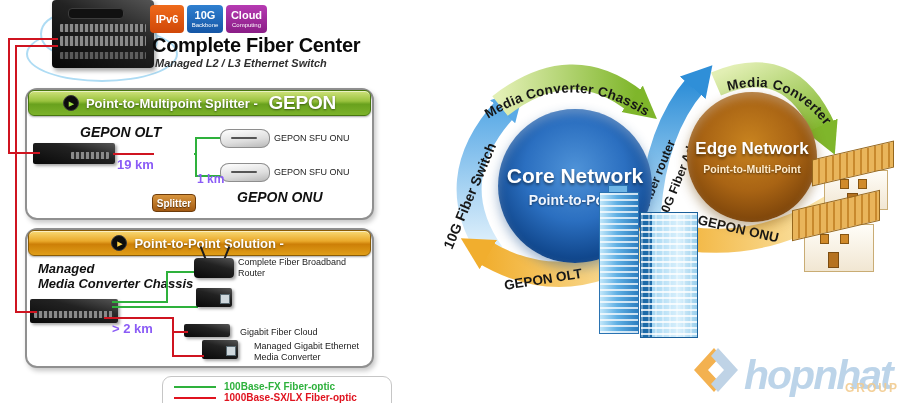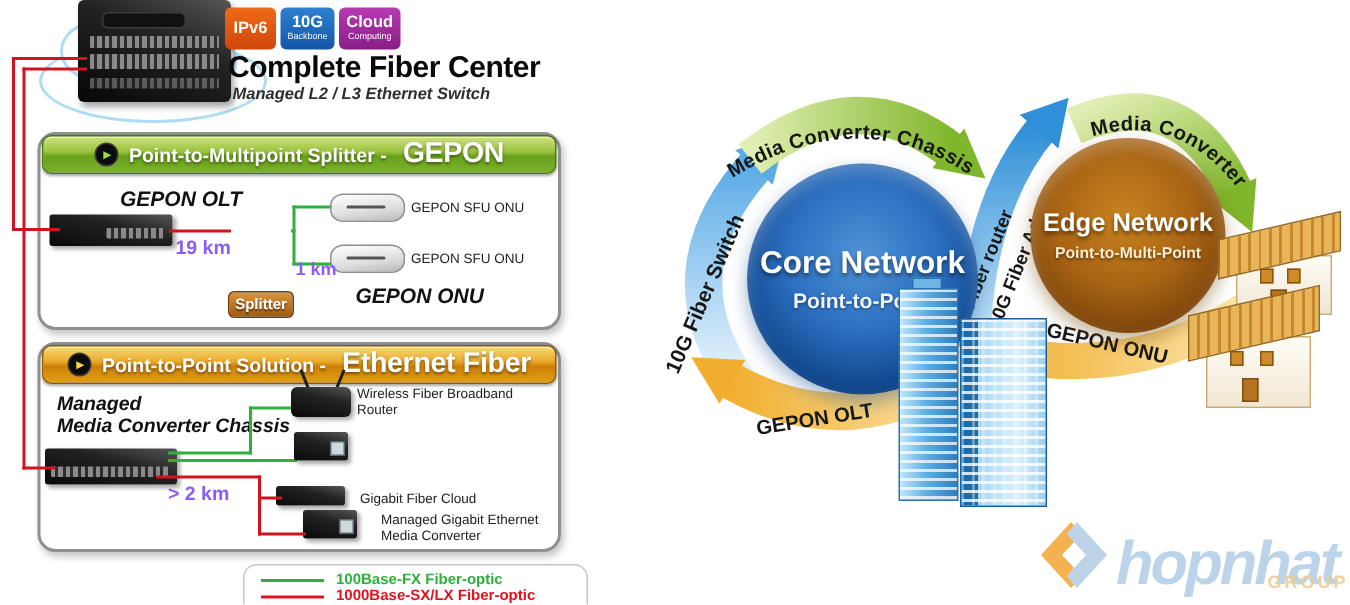--- a/index.html
+++ b/index.html
@@ -180,21 +180,20 @@
   <div class="abs dev-label" style="left:274px;top:167px;">GEPON SFU ONU</div>
   <div class="abs dist" style="left:197px;top:172px;font-size:12px;">1 km</div>
   <div class="abs lbl-bold-ital" style="left:237px;top:189px;font-size:14px;">GEPON ONU</div>
 
   <div class="abs panel" style="left:25px;top:228px;width:349px;height:140px;"></div>
   <div class="abs panel-header ph-orange" style="top:230px;">
     <div class="play">
         <span style="color:#ffd24a;">▶</span>
       </div>
     <span class="ph-text">Point-to-Point Solution - </span>
-      <span class="ph-text ph-big">Ethernet Fiber</span>
   </div>
 
   <div class="abs lbl-bold-ital" style="left:38px;top:261px;font-size:13px;">Managed</div>
   <div class="abs lbl-bold-ital" style="left:38px;top:276px;font-size:13px;">Media Converter Chassis</div>
   <div class="abs device" style="left:30px;top:299px;width:88px;height:24px;">
     <div class="abs port-strip" style="left:4px;top:12px;width:80px;height:7px;"></div>
   </div>
 
   <div class="abs greenline" style="left:112px;top:301px;width:56px;height:2px;"></div>
   <div class="abs greenline" style="left:166px;top:271px;width:2px;height:32px;"></div>
@@ -211,21 +210,21 @@
   <div class="abs antenna" style="left:226px;top:246px;transform:rotate(22deg);"></div>
   <div class="abs device" style="left:194px;top:258px;width:40px;height:20px;border-radius:4px;"></div>
   <div class="abs device" style="left:196px;top:288px;width:36px;height:19px;">
     <div class="abs port" style="left:24px;top:6px;width:8px;height:8px;"></div>
   </div>
   <div class="abs device" style="left:184px;top:324px;width:46px;height:13px;"></div>
   <div class="abs device" style="left:202px;top:340px;width:36px;height:19px;">
     <div class="abs port" style="left:24px;top:6px;width:8px;height:8px;"></div>
   </div>
 
-  <div class="abs dev-label" style="left:238px;top:257px;width:118px;">Wireless Fiber Broadband Router</div>
+  <div class="abs dev-label" style="left:238px;top:257px;width:118px;">Complete Fiber Broadband Router</div>
   <div class="abs dev-label" style="left:240px;top:327px;width:130px;">Gigabit Fiber Cloud</div>
   <div class="abs dev-label" style="left:238px;top:341px;width:120px;margin-left:16px;">Managed Gigabit Ethernet Media Converter</div>
 
   <div class="abs legend"></div>
   <div class="abs legend-line" style="left:174px;top:386px;background:#2eb13c;"></div>
   <div class="abs legend-text" style="left:224px;top:381px;color:#2eb13c;">100Base-FX Fiber-optic</div>
   <div class="abs legend-line" style="left:174px;top:397px;background:#e0131f;"></div>
   <div class="abs legend-text" style="left:224px;top:392px;color:#e0131f;">1000Base-SX/LX Fiber-optic</div>
 
   <svg class="abs" style="left:0;top:0;z-index:1;" width="900" height="403">

